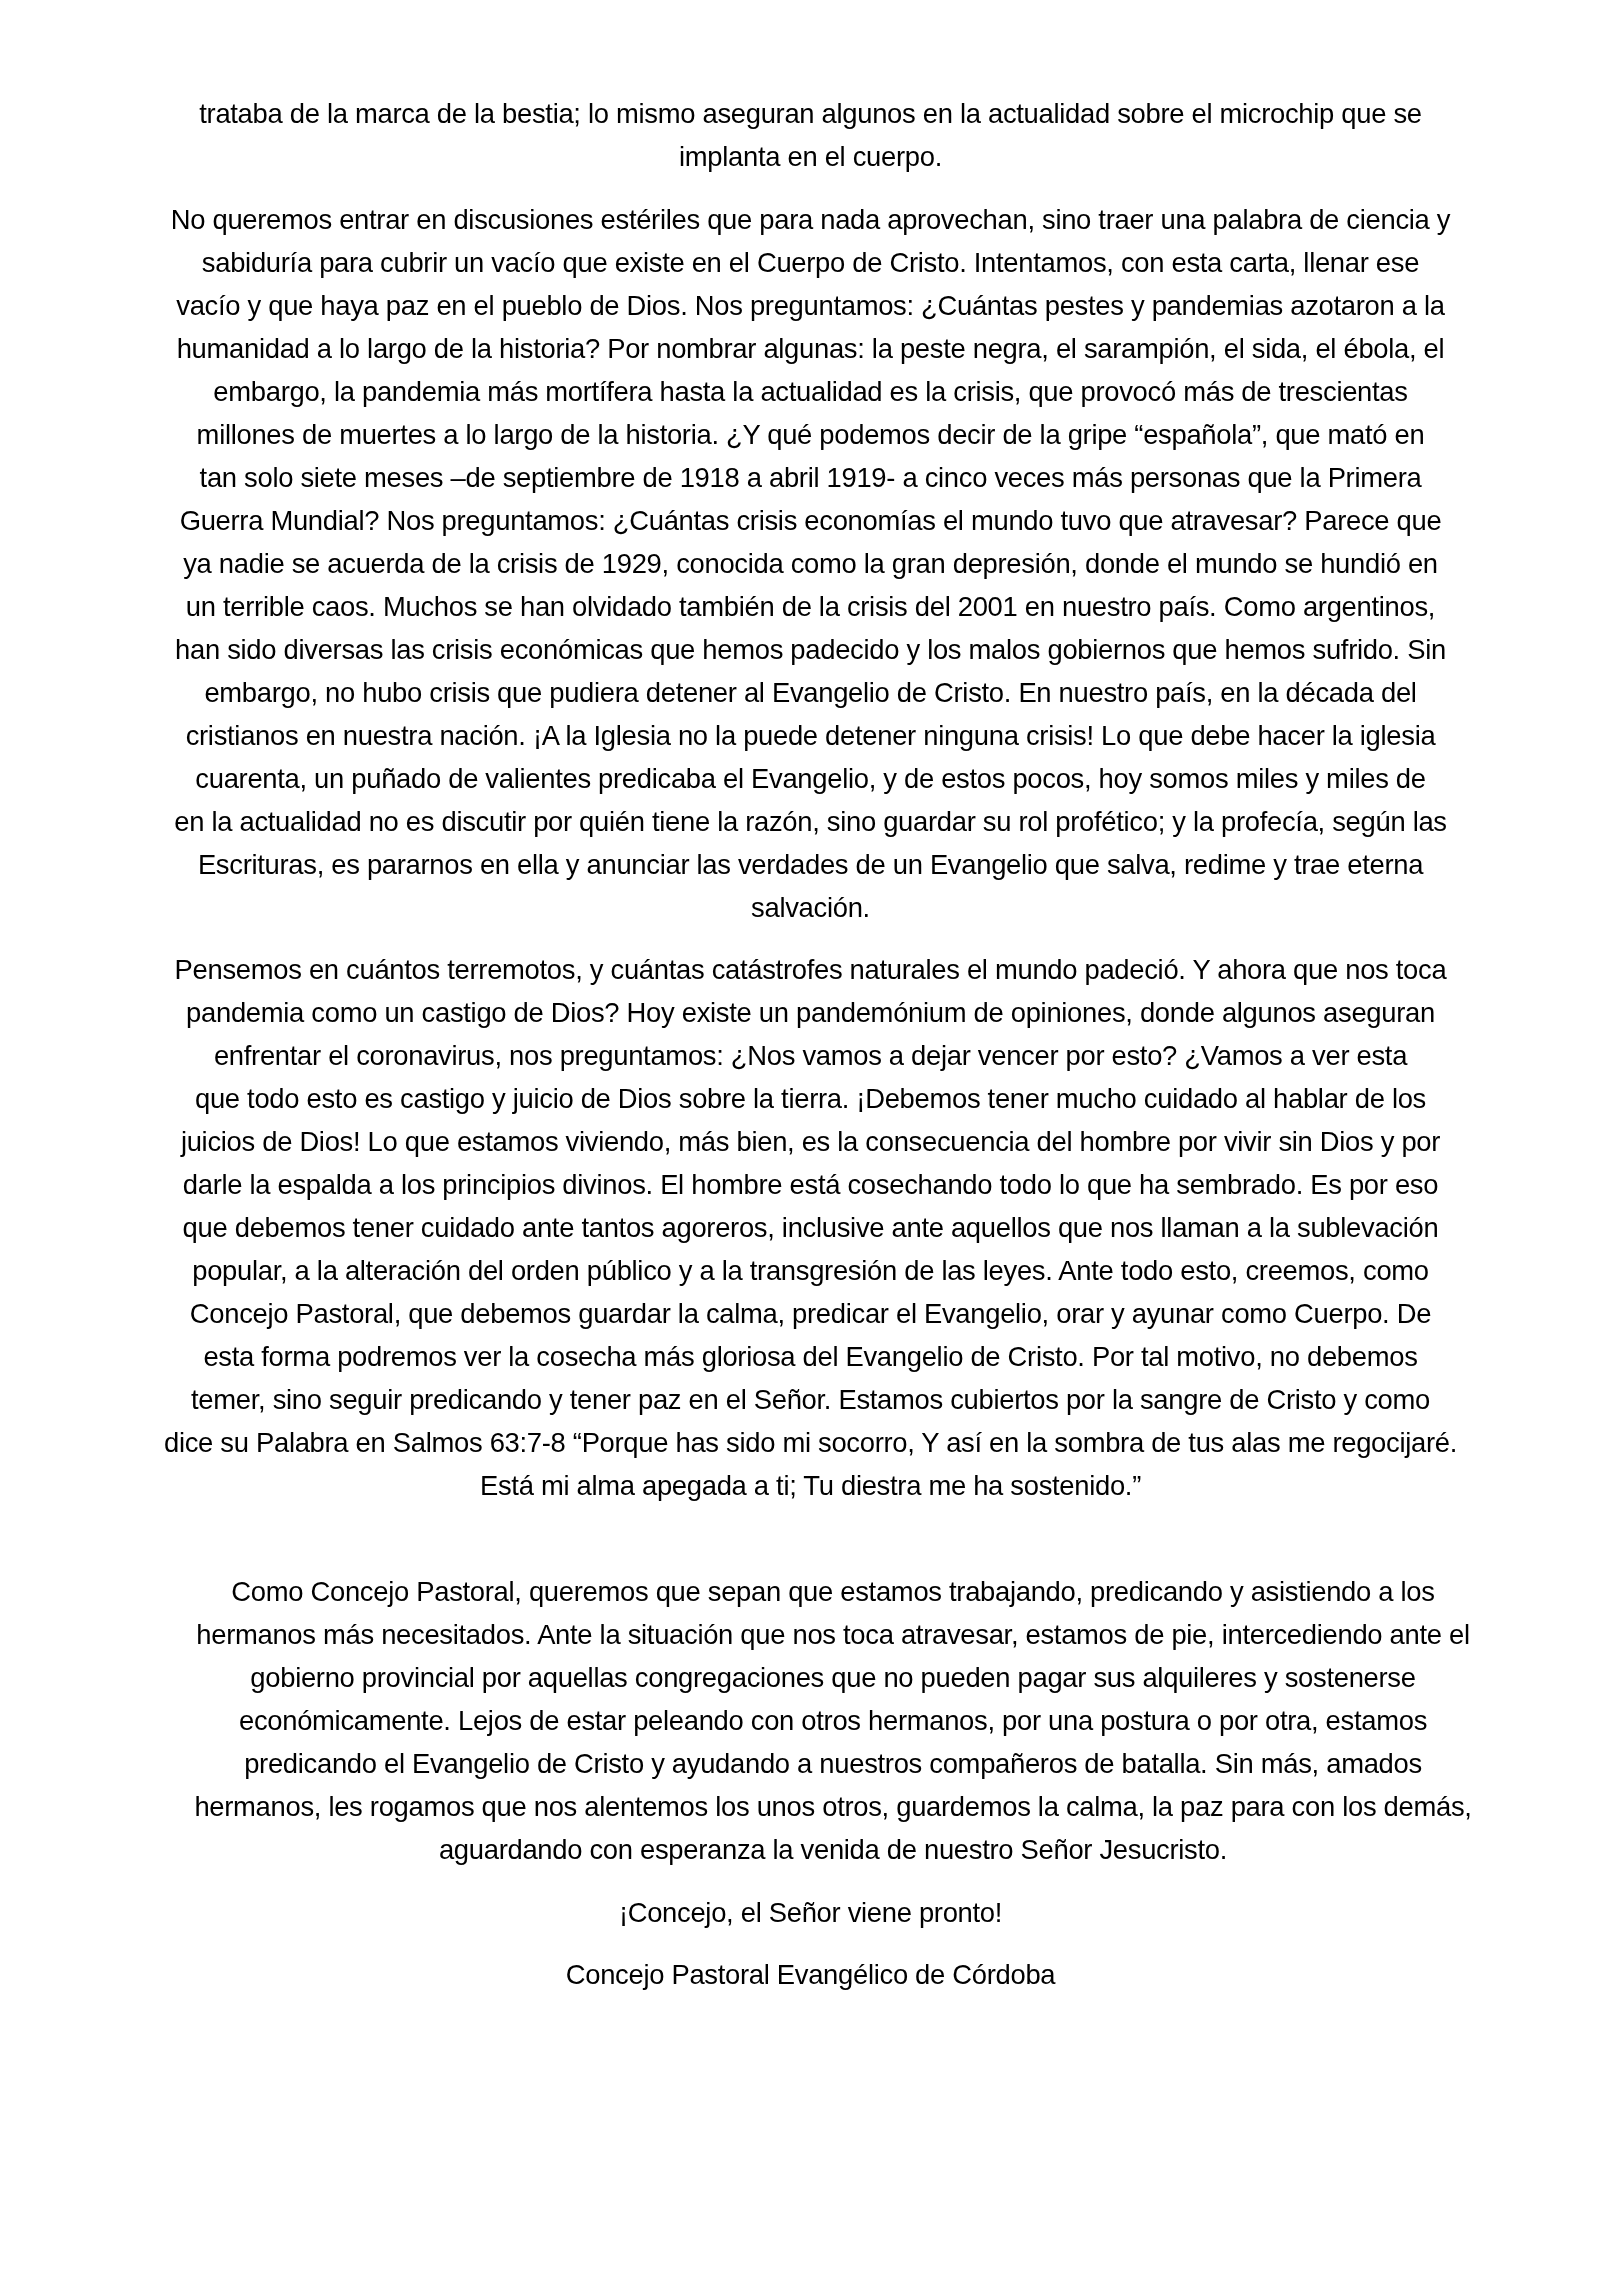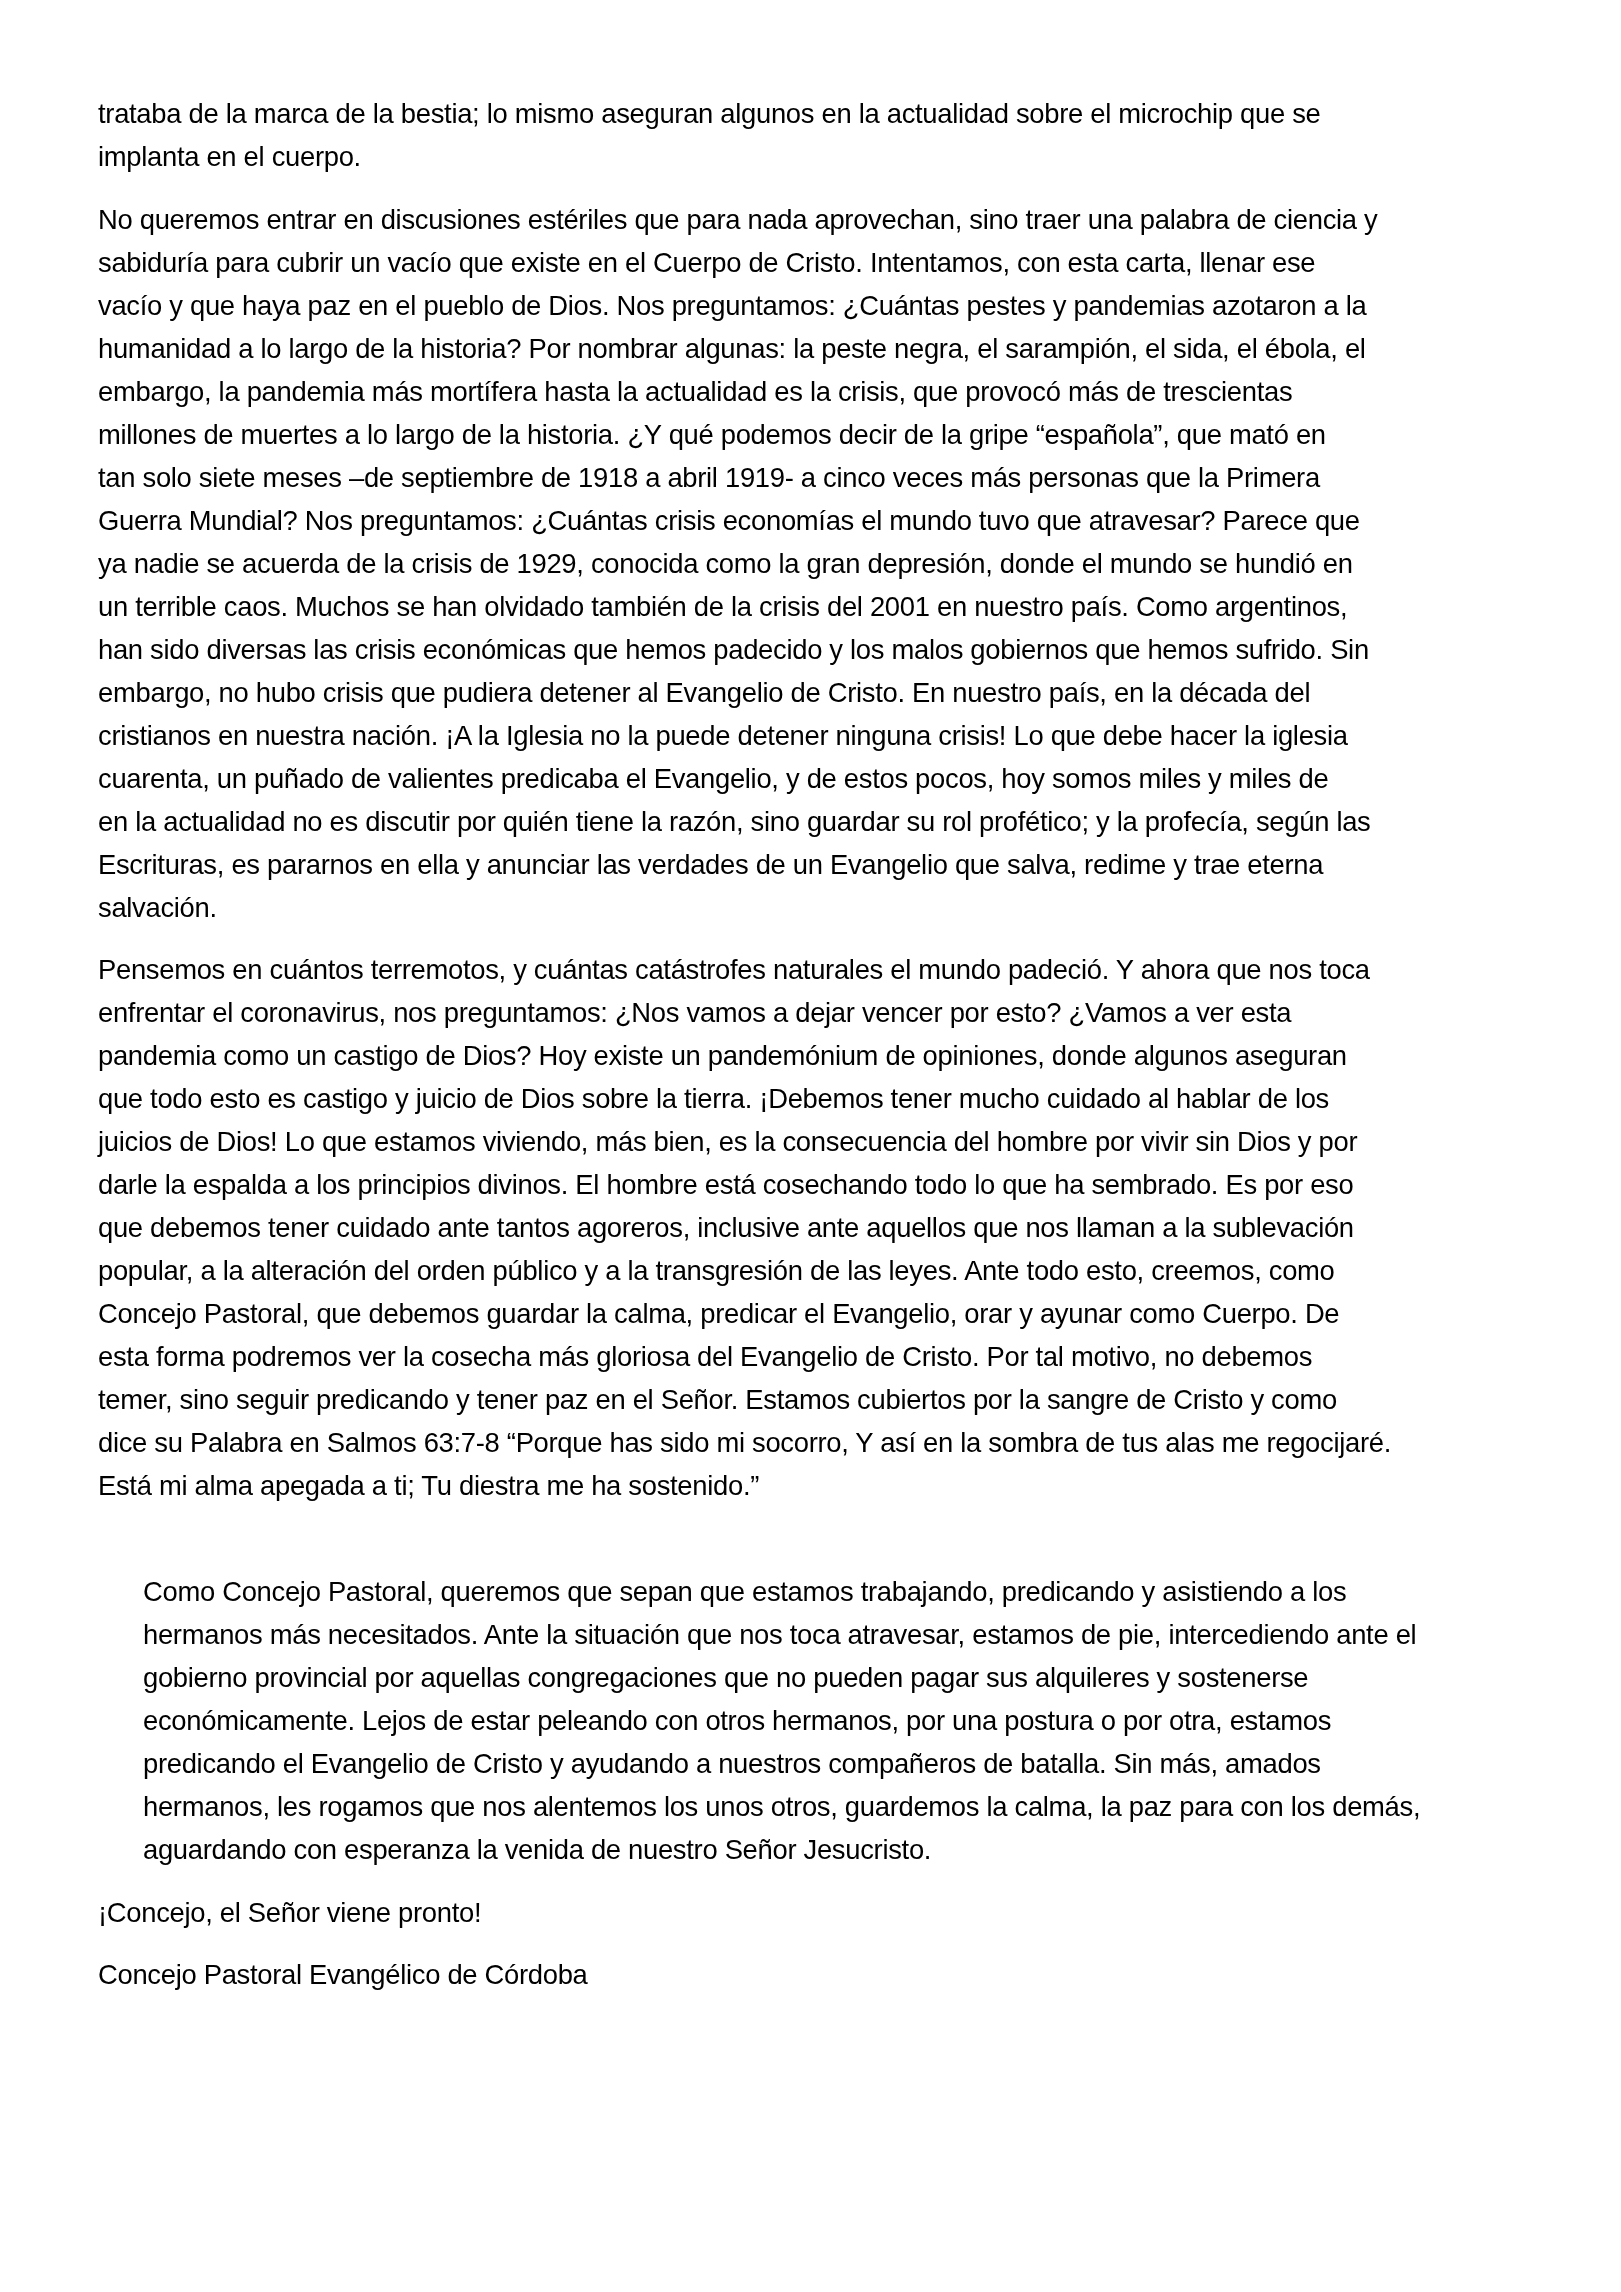--- a/index.html
+++ b/index.html
@@ -13,20 +13,21 @@
     height: 2293px;
     margin: 0 auto;
     background: #ffffff;
     box-sizing: border-box;
     padding: 92px 98px 0 98px;
     font-family: "Liberation Sans", "DejaVu Sans", sans-serif;
     font-size: 27.4px;
     line-height: 43px;
     color: #000000;
     overflow: hidden;
+    text-align: center;
   }
   .para {
     margin: 0 0 19.6px 0;
   }
   .para.gap-before {
     margin-top: 63px;
     margin-left: 45px;
   }
   .line {
     white-space: nowrap;
@@ -56,22 +57,22 @@
         <div class="line">han sido diversas las crisis económicas que hemos padecido y los malos gobiernos que hemos sufrido. Sin</div>
         <div class="line">embargo, no hubo crisis que pudiera detener al Evangelio de Cristo. En nuestro país, en la década del</div>
         <div class="line">cristianos en nuestra nación. ¡A la Iglesia no la puede detener ninguna crisis! Lo que debe hacer la iglesia</div>
         <div class="line">cuarenta, un puñado de valientes predicaba el Evangelio, y de estos pocos, hoy somos miles y miles de</div>
         <div class="line">en la actualidad no es discutir por quién tiene la razón, sino guardar su rol profético; y la profecía, según las</div>
         <div class="line">Escrituras, es pararnos en ella y anunciar las verdades de un Evangelio que salva, redime y trae eterna</div>
         <div class="line">salvación.</div>
       </div>
       <div class="para">
         <div class="line">Pensemos en cuántos terremotos, y cuántas catástrofes naturales el mundo padeció. Y ahora que nos toca</div>
+        <div class="line">pandemia como un castigo de Dios? Hoy existe un pandemónium de opiniones, donde algunos aseguran</div>
         <div class="line">enfrentar el coronavirus, nos preguntamos: ¿Nos vamos a dejar vencer por esto? ¿Vamos a ver esta</div>
-        <div class="line">pandemia como un castigo de Dios? Hoy existe un pandemónium de opiniones, donde algunos aseguran</div>
         <div class="line">que todo esto es castigo y juicio de Dios sobre la tierra. ¡Debemos tener mucho cuidado al hablar de los</div>
         <div class="line">juicios de Dios! Lo que estamos viviendo, más bien, es la consecuencia del hombre por vivir sin Dios y por</div>
         <div class="line">darle la espalda a los principios divinos. El hombre está cosechando todo lo que ha sembrado. Es por eso</div>
         <div class="line">que debemos tener cuidado ante tantos agoreros, inclusive ante aquellos que nos llaman a la sublevación</div>
         <div class="line">popular, a la alteración del orden público y a la transgresión de las leyes. Ante todo esto, creemos, como</div>
         <div class="line">Concejo Pastoral, que debemos guardar la calma, predicar el Evangelio, orar y ayunar como Cuerpo. De</div>
         <div class="line">esta forma podremos ver la cosecha más gloriosa del Evangelio de Cristo. Por tal motivo, no debemos</div>
         <div class="line">temer, sino seguir predicando y tener paz en el Señor. Estamos cubiertos por la sangre de Cristo y como</div>
         <div class="line">dice su Palabra en Salmos 63:7-8 “Porque has sido mi socorro, Y así en la sombra de tus alas me regocijaré.</div>
         <div class="line">Está mi alma apegada a ti; Tu diestra me ha sostenido.”</div>

